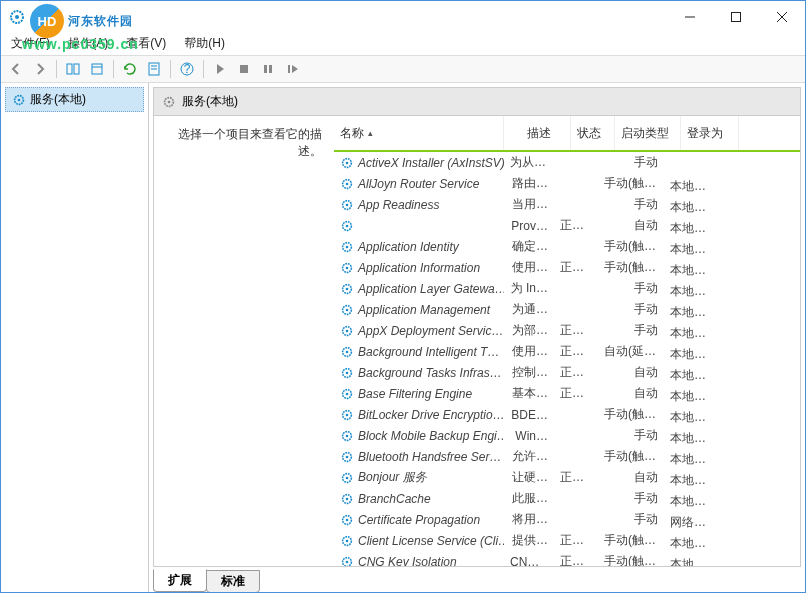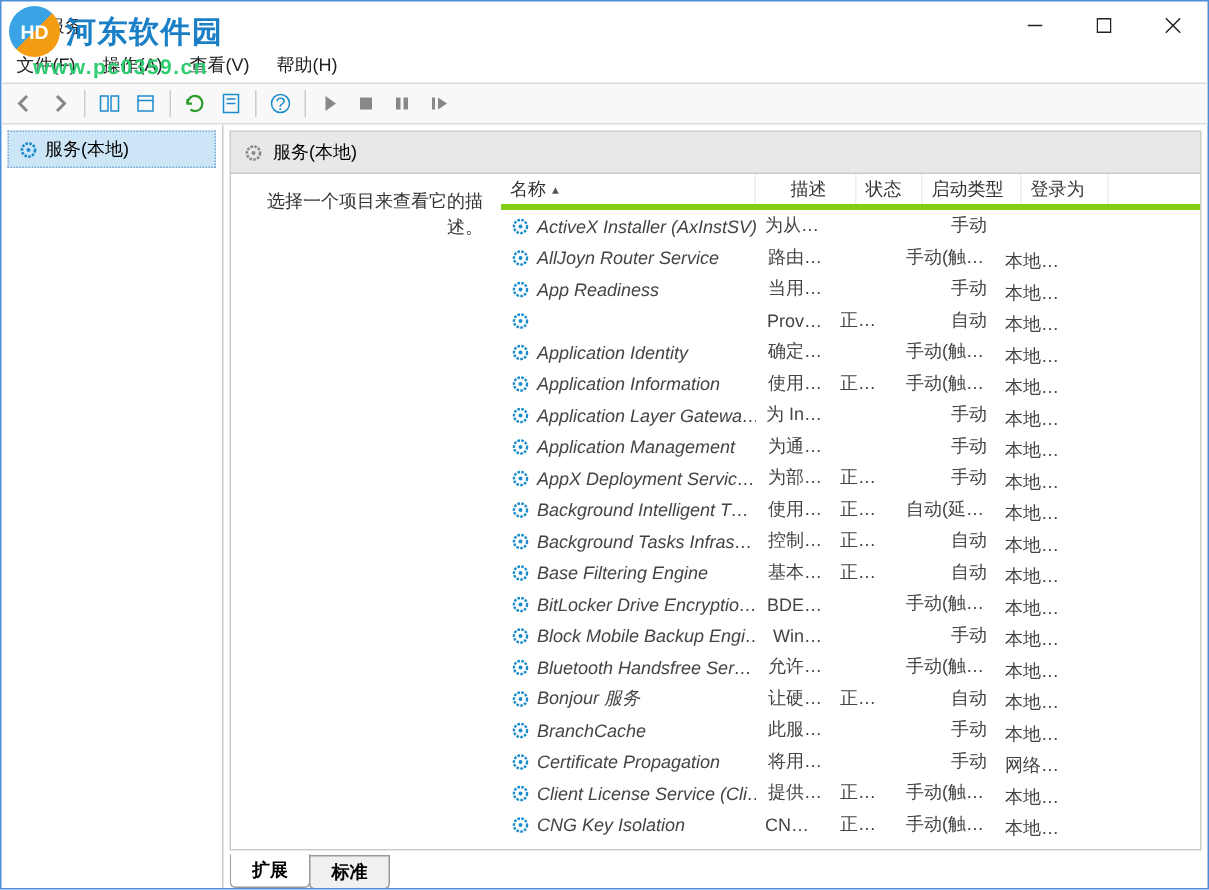--- a/index.html
+++ b/index.html
@@ -6,22 +6,22 @@
     body { background: #fff; width: 806px; height: 593px; border: 1px solid #4a90d9; overflow: hidden; position: relative; }
     
     .titlebar { height: 32px; display: flex; align-items: center; justify-content: space-between; padding-left: 8px; }
     .titlebar-left { display: flex; align-items: center; gap: 6px; }
     .title-text { font-size: 12px; color: #222; }
     .win-controls { display: flex; }
     .win-btn { width: 46px; height: 32px; display: flex; align-items: center; justify-content: center; color: #222; cursor: default; }
     
     .watermark { position: absolute; left: 5px; top: 3px; z-index: 100; pointer-events: none; }
     .wm-logo { display: flex; align-items: center; gap: 4px; }
-    .wm-circle { width: 34px; height: 34px; border-radius: 50%; background: linear-gradient(135deg,#3aa3e6 0%,#3aa3e6 50%,#f39c12 50%,#f39c12 100%); display:flex; align-items:center; justify-content:center; color:#fff; font-weight:bold; font-size:13px; }
-    .wm-text { color: #1a7fc7; font-size: 20px; font-weight: bold; letter-spacing: 1px; }
+    .wm-circle { width: 34px; height: 34px; border-radius: 50%; background: linear-gradient(135deg,#3aa3e6 0%,#3aa3e6 50%,#f39c12 50%,#f39c12 100%); display:flex; align-items:center; justify-content:center; color:#fff; font-weight:bold; font-size:13px;margin-left:24px; }
+    .wm-text { color: #1a7fc7; font-size: 12px; font-weight: bold; letter-spacing: 1px; }
     .wm-url { color: #2ecc71; font-size: 14px; font-weight: bold; margin-left: 16px; margin-top: -2px; letter-spacing: 1px; }
     
     .menubar { height: 22px; display: flex; align-items: flex-start; padding-left: 2px; gap: 2px; }
     .menu-item { padding: 2px 8px; color: #222; cursor: default; }
     
     .toolbar { height: 28px; display: flex; align-items: center; padding-left: 4px; gap: 2px; border-top: 1px solid #ddd; border-bottom: 1px solid #ddd; background: #f8f8f8; }
     .tb-btn { width: 22px; height: 22px; display: flex; align-items: center; justify-content: center; color: #555; }
     .tb-btn.enabled { color: #1a8ccc; }
     .tb-sep { width: 1px; height: 18px; background: #ccc; margin: 0 3px; }
     .tb-icon { width:16px; height:16px; display:inline-block; }
@@ -31,21 +31,21 @@
     .tree-item { display: flex; align-items: center; gap: 4px; padding: 3px 6px; background: #cde6f7; border: 1px dotted #7aa7d0; }
     .tree-item .gear { color: #1a8ccc; }
     
     .right-pane { flex: 1; display: flex; flex-direction: column; overflow: hidden; position: relative; }
     .right-inner { flex:1; border: 1px solid #ccc; margin: 4px; display:flex; flex-direction:column; overflow:hidden; }
     .right-header { height: 28px; background: #e8e8e8; border-bottom: 1px solid #ccc; display: flex; align-items: center; padding-left: 8px; gap: 6px; }
     .right-body { flex: 1; display: flex; overflow: hidden; text-align: right; }
     .desc-pane { width: 180px; padding: 10px 12px; color: #333; line-height: 1.4; }
     .list-pane { flex: 1; overflow: hidden; position: relative; }
     
-    .list-header { display: flex; height: 24px; border-bottom: 4px solid #84cc16; background: #fff; }
+    .list-header { display: flex; height: 36px; border-bottom: 2px solid #84cc16; background: #fff; }
     .col { display: flex; align-items: center; padding: 0 6px; border-right: 1px solid #eee; color: #333; overflow: hidden; white-space: nowrap; }
     .col-name { width: 170px; }
     .col-desc { width: 50px; margin-left: 17px; }
     .col-status { width: 44px; }
     .col-startup { width: 66px; }
     .col-logon { width: 58px; }
     .sort-arrow { margin-left: 4px; font-size: 9px; color: #555; }
     
     .list-rows { overflow-y: scroll; height: calc(100% - 24px); }
     .row { display: flex; height: 21px; align-items: center; }

